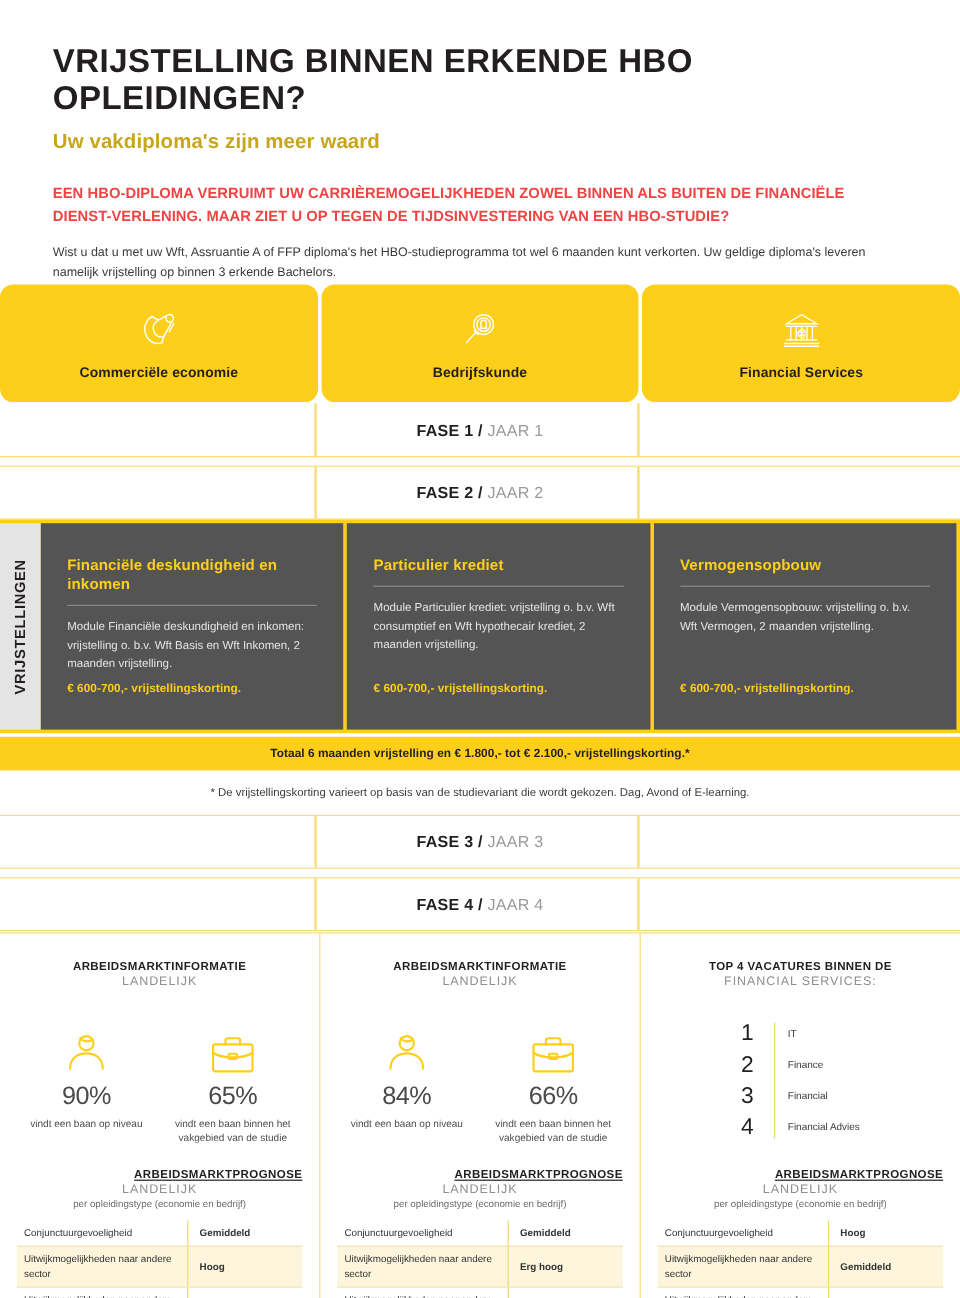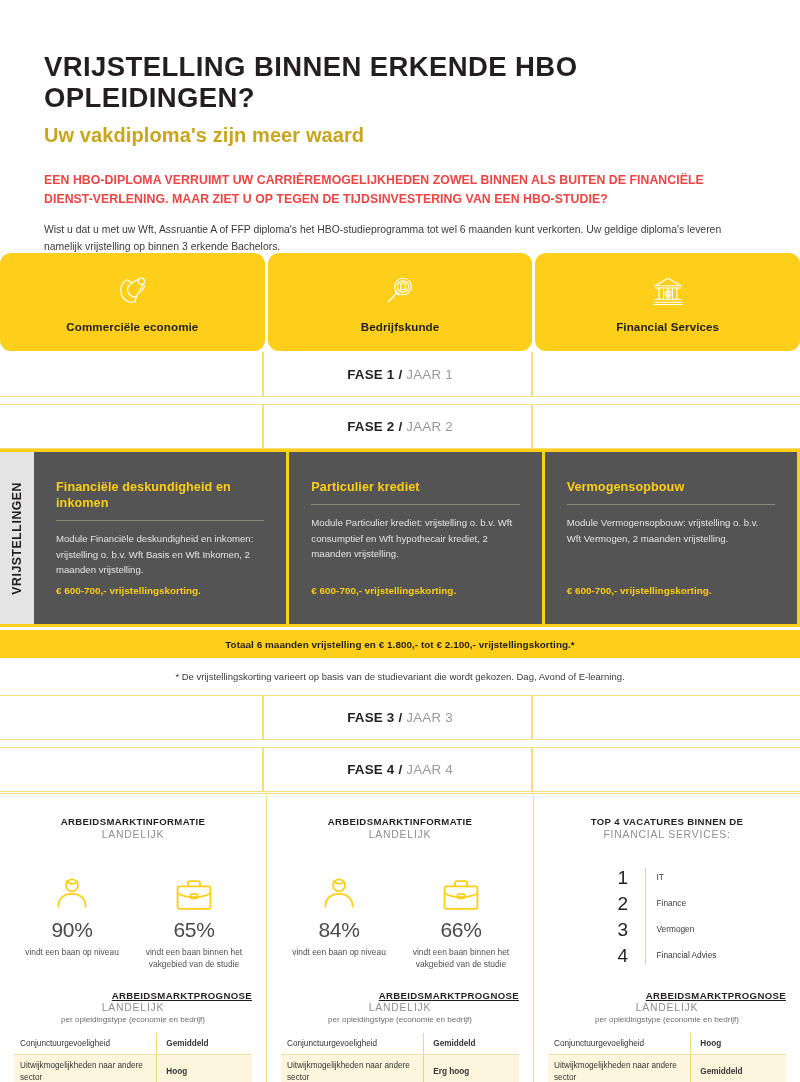--- a/index.html
+++ b/index.html
@@ -3,31 +3,31 @@
 <meta charset="utf-8">
 <style>
   * { box-sizing: border-box; margin: 0; padding: 0; }
   html, body {
     width: 800px; height: 1082px;
     background: #ffffff;
     font-family: "Liberation Sans", sans-serif;
     color: #231f20;
     overflow: hidden;
   }
-  .page { position: relative; width: 800px; height: 1047px; background: #fff; margin-top: 16px; }
+  .page { position: relative; width: 800px; height: 1047px; background: #fff; }
 
   
   .header { padding: 36px 44px 0 44px; }
   .h1 {
     font-size: 27.5px; font-weight: bold; letter-spacing: 0.4px;
     color: #231f20; line-height: 1.12; text-transform: uppercase;
     font-stretch: condensed;
   }
   .subtitle {
-    margin-top: 10px; font-size: 20px; font-weight: bold;
+    margin-top: 10px; font-size: 17px; font-weight: bold;
     color: #c8a61c; letter-spacing: 0.1px;
   }
   .lead {
     margin-top: 24px; font-size: 12.3px; font-weight: bold;
     line-height: 1.55; color: #ef4444; letter-spacing: 0.05px;
     text-transform: uppercase; max-width: 715px;
   }
   .body-copy {
     margin-top: 13px; font-size: 10.4px; line-height: 1.62;
     color: #3a3a3a; max-width: 712px;
@@ -426,21 +426,21 @@
           <div class="t4row">
             <div class="t4num">1</div>
             <div class="t4lbl">IT</div>
           </div>
           <div class="t4row">
             <div class="t4num">2</div>
             <div class="t4lbl">Finance</div>
           </div>
           <div class="t4row">
             <div class="t4num">3</div>
-            <div class="t4lbl">Vermogen</div>
+            <div class="t4lbl">Financial</div>
           </div>
           <div class="t4row">
             <div class="t4num">4</div>
             <div class="t4lbl">Financial Advies</div>
           </div>
         </div>
       </div>
       <div class="prog-block">
         <div class="pb-title">ARBEIDSMARKTPROGNOSE</div>
         <div class="pb-sub">LANDELIJK</div>

